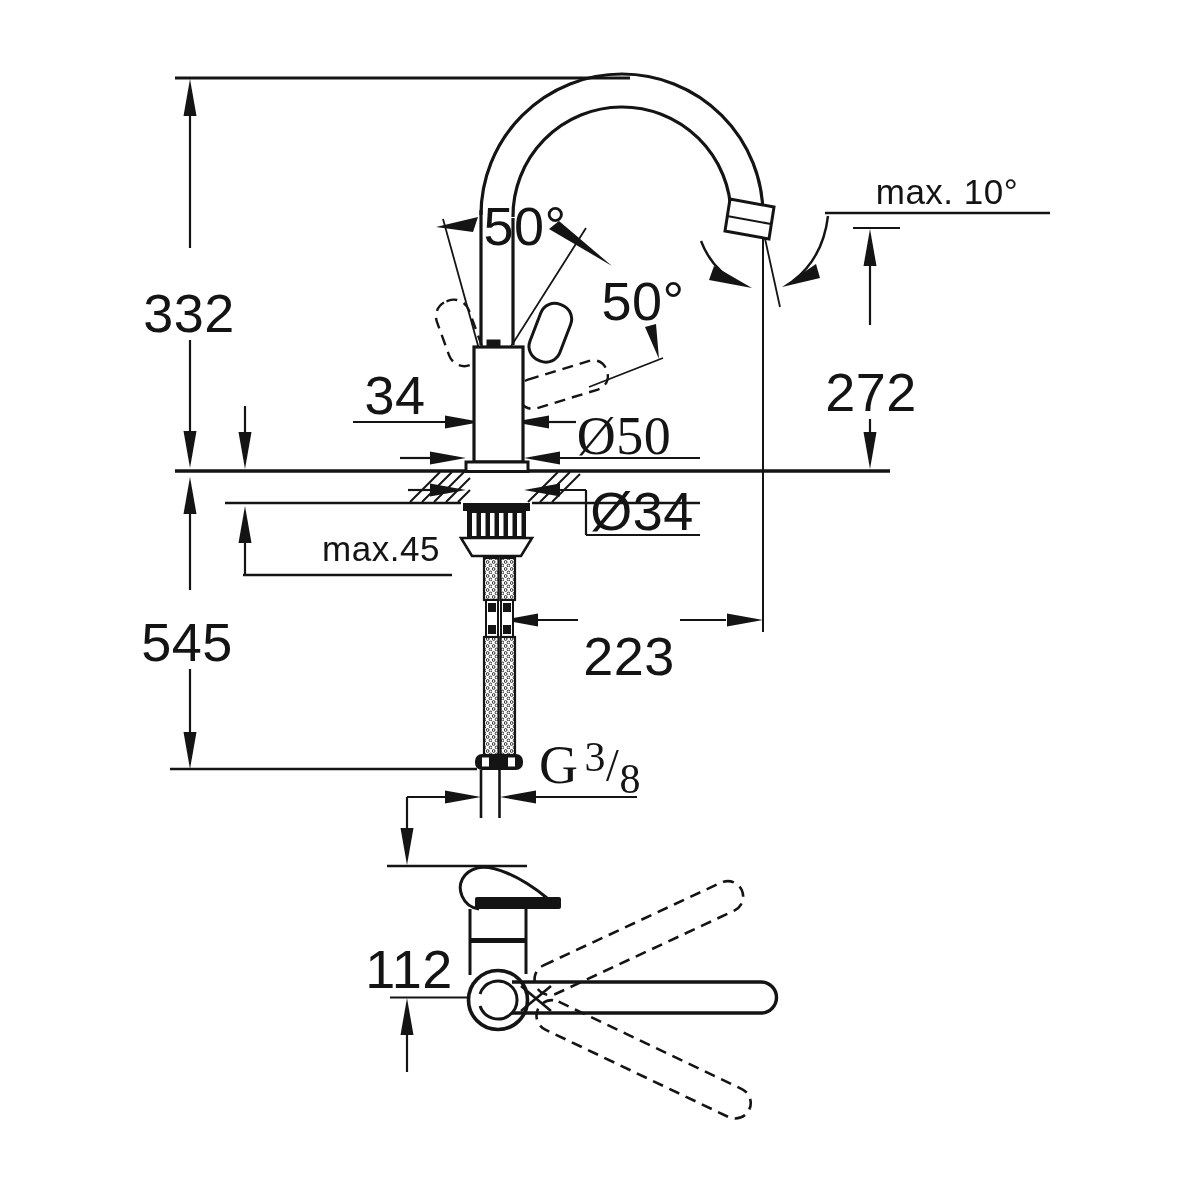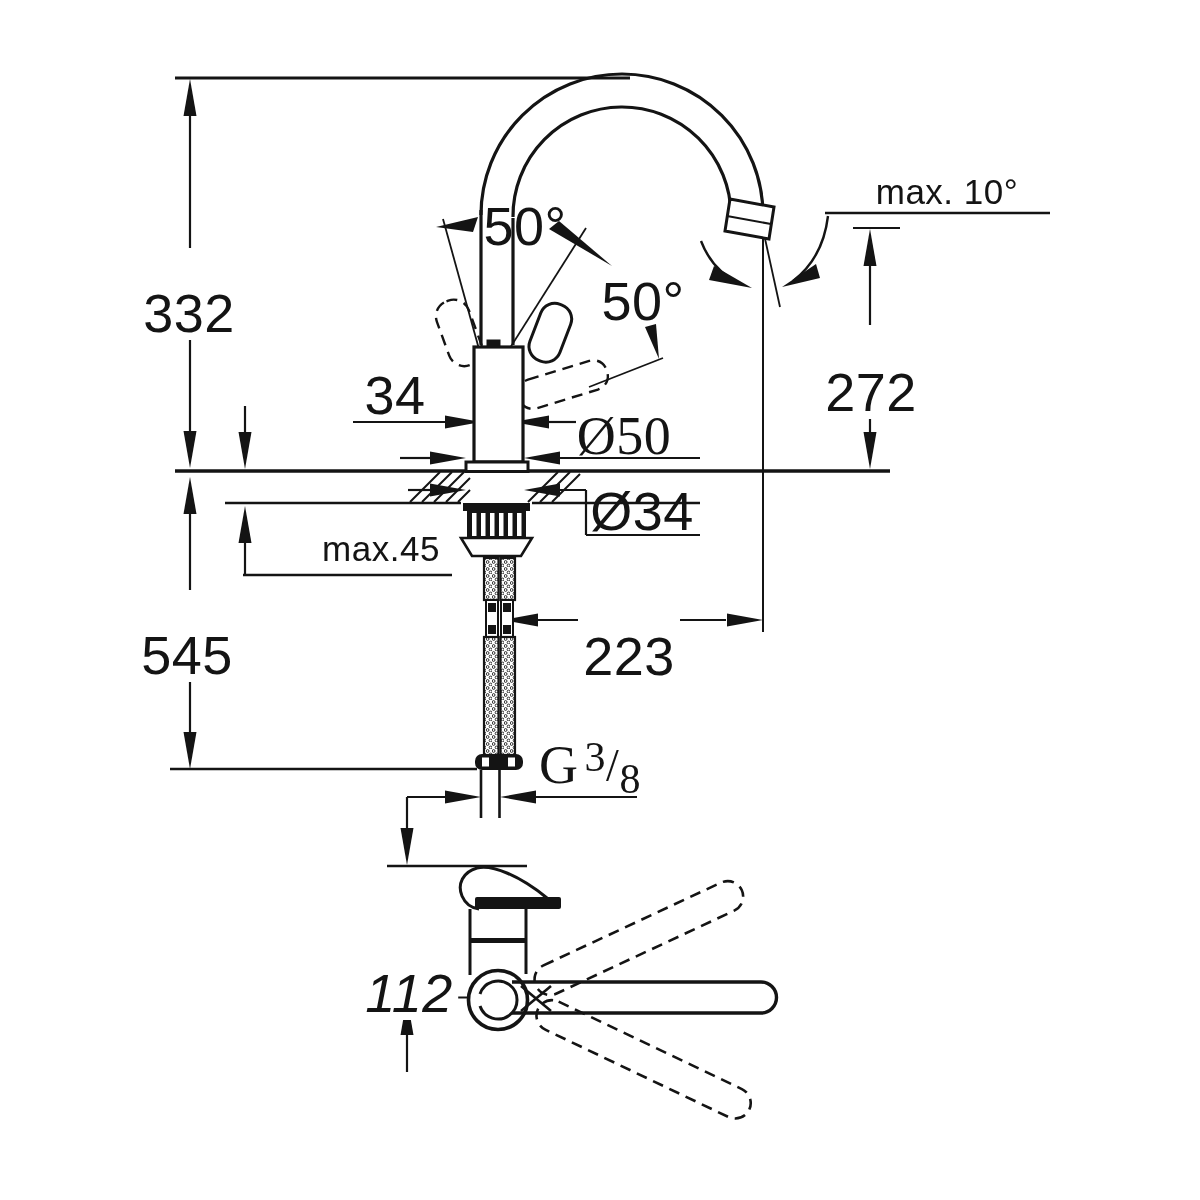--- a/index.html
+++ b/index.html
@@ -209,39 +209,39 @@
         <g transform="translate(538,1009) rotate(25.5)">
           <rect class="ln dash" x="0" y="-15.5" width="234" height="31" rx="15.5" stroke-width="2.6"></rect>
         </g>
         <path class="ln" d="M512 982 H761 A15.5 15.5 0 0 1 761 1013 H512" stroke-width="3.4"></path>
       </g>
     </g>
   </svg>
 
   <div class="lbl bg" style="left:189px;top:276px;">332</div>
 
-  <div class="lbl bg" style="left:187px;top:618px;">545</div>
+  <div class="lbl bg" style="left:187px;top:605px;">545</div>
 
   <div class="lbl sm" style="left:349px;top:548px;margin-left:32px;">max.45</div>
 
   <div class="lbl" style="left:395px;top:395px;">34</div>
 
   <div class="lbl" style="left:624px;top:436px;font-family:Liberation Serif, serif;">Ø50</div>
 
   <div class="lbl" style="left:642px;top:511px;">Ø34</div>
 
   <div class="lbl bg" style="left:629px;top:619px;">223</div>
 
   <div class="lbl bg" style="left:871px;top:355px;">272</div>
 
   <div class="lbl sm" style="left:947px;top:191px;">max. 10°</div>
 
   <div class="lbl" style="left:525px;top:226px;">50°</div>
 
   <div class="lbl" style="left:643px;top:301px;">50°</div>
 
-  <div class="lbl bg" style="left:409px;top:956px;font-style:italic;">112</div>
+  <div class="lbl bg" style="left:409px;top:932px;">112</div>
 
   <div class="lbl thread" style="left:590px;top:765px;font-family:Liberation Serif, serif;">
     <span>G</span><span class="num">3</span><span class="slash">/</span><span class="den">8</span>
   </div>
 
 </div>
 
 </body></html>

